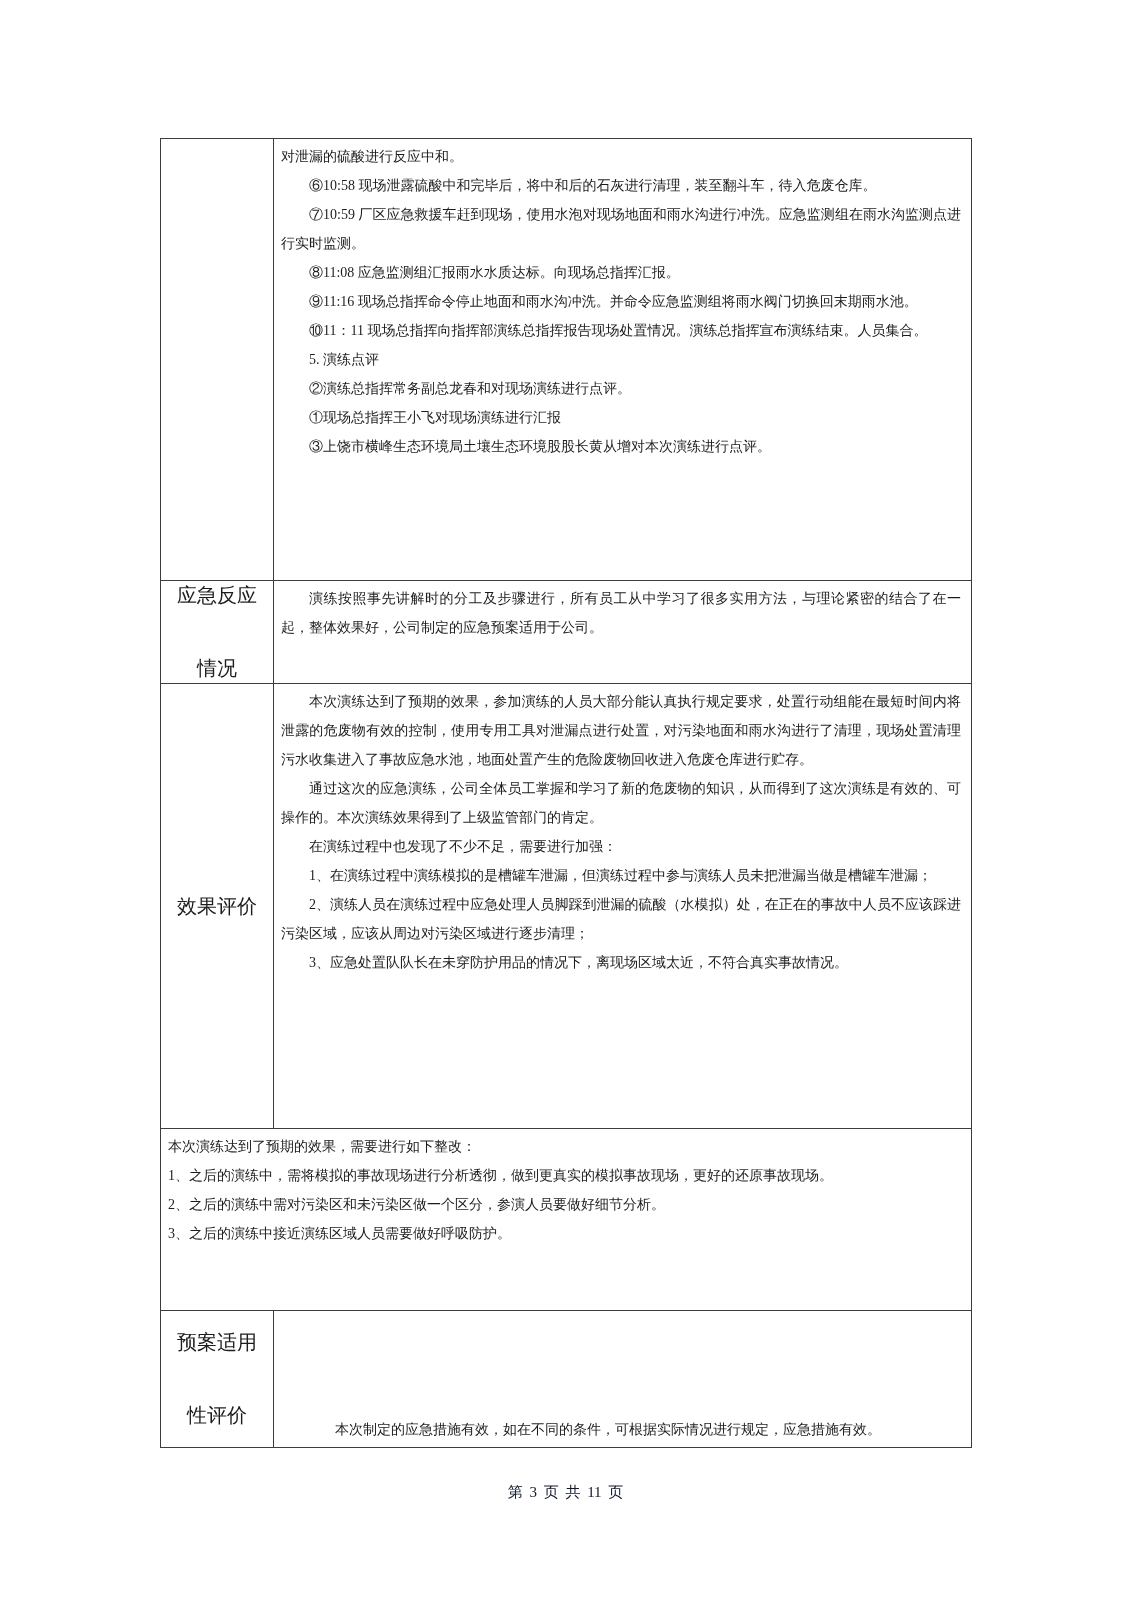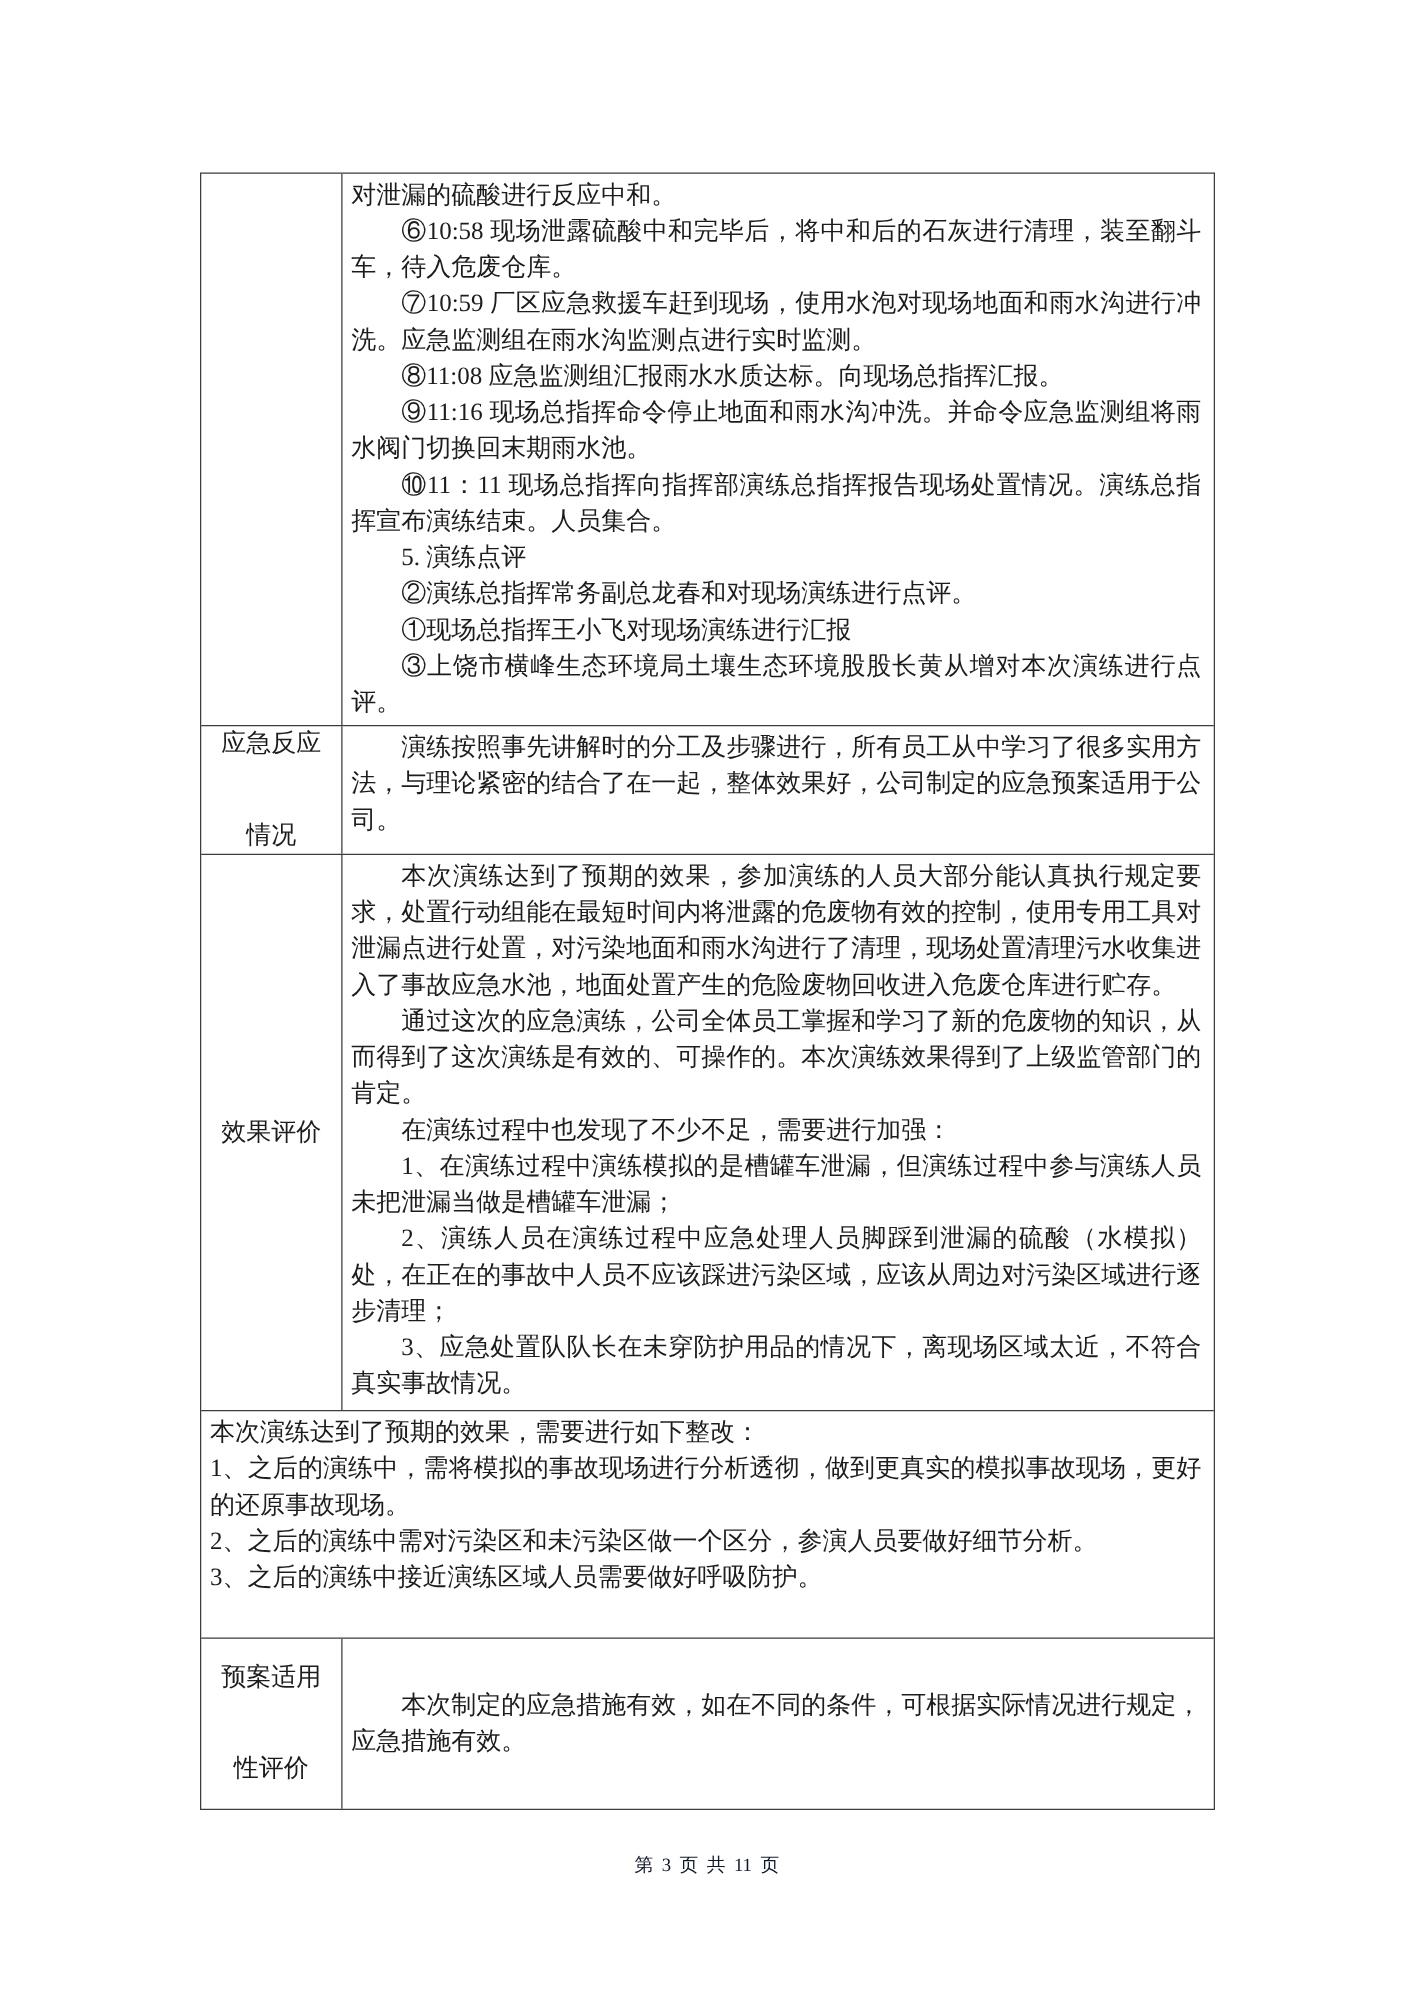--- a/index.html
+++ b/index.html
@@ -45,29 +45,30 @@
     text-align: center;
     font-size: 20px;
     line-height: 29px;
     color: #1c1c1c;
     gap: 44px;
   }
   .content-cell {
     flex: 1 1 auto;
     box-sizing: border-box;
     padding: 3px 10px 3px 7px;
-    font-size: 20px;
+    font-size: 14px;
     line-height: 29px;
     color: #1c1c1c;
     text-align: justify;
   }
   .row:nth-child(5) .content-cell {
     display: flex;
     flex-direction: column;
-    justify-content: center;
+    justify-content: flex-end;
+    margin-left: 26px;
   }
   .para { margin: 0; }
   .para.indent { text-indent: 2em; }
   .page-footer {
     position: absolute;
     left: 0; top: 1483px;
     width: 100%;
     text-align: center;
     font-size: 15px;
     color: #0f172a;

